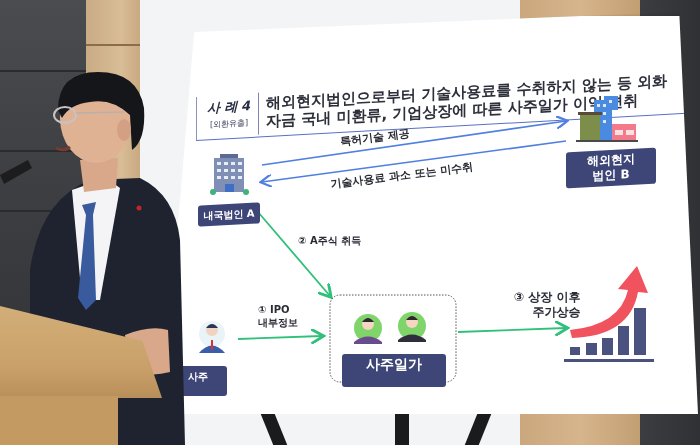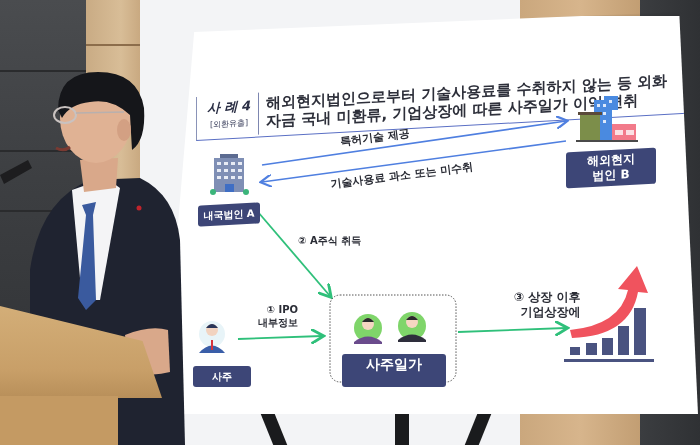--- a/index.html
+++ b/index.html
@@ -173,33 +173,33 @@
     <circle cx="412" cy="322" r="6" fill="#f5d6c2"></circle>
     <path d="M406,320 Q412,312 418,320 Z" fill="#2a2a2a"></path>
   </g>
 </svg>
 
 <div class="pill" style="left:198px;top:204px;width:62px;height:21px;line-height:21px;font-size:10px;transform:skewY(-3deg)">내국법인 A</div>
 <div class="pill" style="left:566px;top:150px;width:90px;height:36px;padding-top:3px;line-height:15px;font-size:12px;transform:skewY(-3deg)">
   <div>해외현지</div>
   <div>법인 B</div>
 </div>
-<div class="pill" style="left:193px;top:366px;width:58px;height:21px;line-height:21px;font-size:10px">사주</div>
+<div class="pill" style="left:169px;top:366px;width:58px;height:30px;line-height:21px;font-size:10px">사주</div>
 <div class="pill" style="left:342px;top:354px;width:104px;height:33px;line-height:21px;font-size:14px">사주일가</div>
 
 <div class="label" style="left:340px;top:130px;font-size:11px;transform:rotate(-7deg)">특허기술 제공</div>
 <div class="label" style="left:330px;top:168px;font-size:11px;transform:rotate(-7deg)">기술사용료 과소 또는 미수취</div>
 <div class="label" style="left:298px;top:234px;font-size:10px">② A주식 취득</div>
-<div class="label" style="left:258px;top:303px;font-size:10px;text-align:right;line-height:13px">
+<div class="label" style="left:258px;top:303px;font-size:10px;text-align:left;line-height:13px">
   <div>① IPO</div>
   <div>내부정보</div>
 </div>
 <div class="label" style="left:514px;top:290px;font-size:12px;text-align:right;line-height:15px">
   <div>③ 상장 이후</div>
-  <div>기업상장에</div>
+  <div>주가상승</div>
 </div>
 
 <svg class="person" viewBox="0 0 200 445">
 
   <path d="M0,175 L28,160 L32,168 L4,184 Z" fill="#1d1d1f"></path>
 
   <path d="M30,445 L30,270 Q40,200 90,180 L140,178 Q175,195 180,240 L185,445 Z" fill="#1f2330"></path>
 
   <path d="M72,190 L106,178 L120,188 L100,300 L82,300 Z" fill="#f4f4f6"></path>
 

